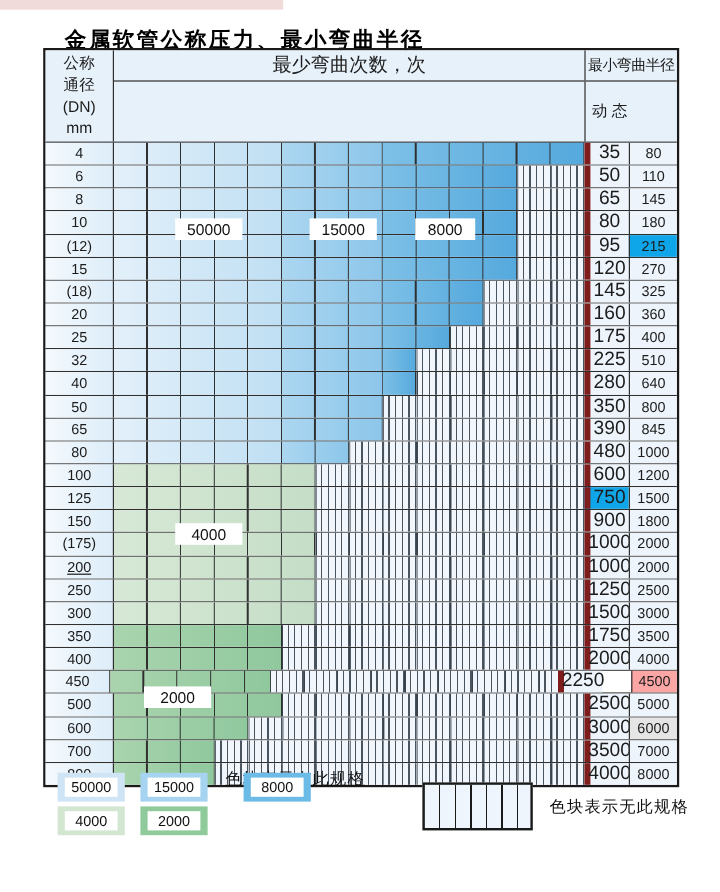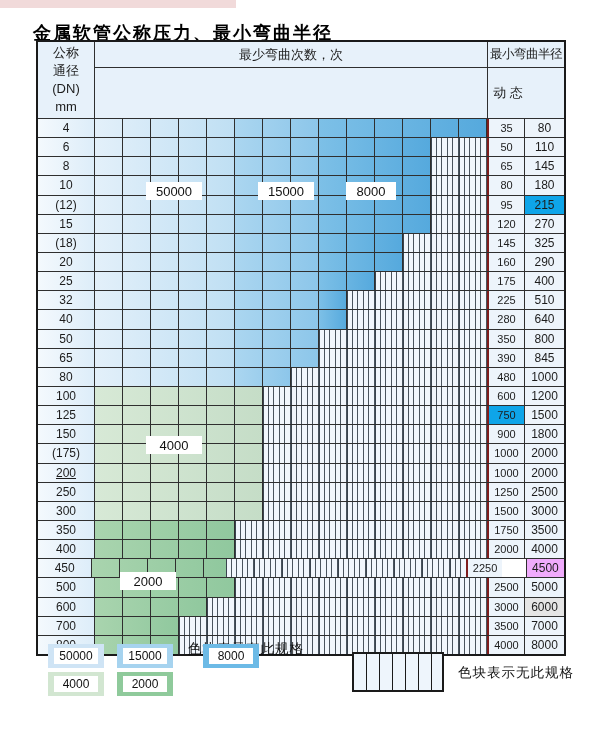--- a/index.html
+++ b/index.html
@@ -1,29 +1,29 @@
 <!DOCTYPE html>
 <html><head>
 <meta charset="utf-8">
 <style>
   html,body{margin:0;padding:0;background:#ffffff;}
   #page{position:relative;width:600px;height:743px;background:#ffffff;overflow:hidden;
         font-family:"Liberation Sans",sans-serif;color:#1c1c1c;}
   #top-strip{position:absolute;left:0;top:0;width:236px;height:8px;}
-  #page-title{position:absolute;left:33px;top:9px;font-family:"DejaVu Serif",serif;
+  #page-title{position:absolute;left:54px;top:9px;font-family:"DejaVu Serif",serif;
         font-size:18px;font-weight:bold;letter-spacing:2px;color:#000;}
   
   #spec-table{position:absolute;left:36px;top:40px;width:526px;border:2px solid #1a1a1a;}
   .thead{display:grid;grid-template-columns:57px 392px 77px;border-bottom:1px solid #2f2f2f;}
   .dn-head{box-sizing:border-box;border-right:1px solid #2f2f2f;height:76px;
         display:flex;flex-direction:column;justify-content:center;align-items:center;
         font-size:13px;line-height:18px;}
   .mid-head{display:flex;flex-direction:column;}
   .cycles-head{box-sizing:border-box;height:26px;border-bottom:1px solid #2f2f2f;
-        display:flex;align-items:center;justify-content:center;font-size:13px;}
+        display:flex;align-items:center;justify-content:center;font-size:16px;}
   .pressure-head{box-sizing:border-box;height:27px;border-bottom:1px solid #2f2f2f;
         display:flex;align-items:center;justify-content:center;font-size:13px;}
   .pressure-values-row{display:flex;height:23px;}
   .pcell{box-sizing:border-box;width:28px;border-right:1px solid #2f2f2f;
         display:flex;align-items:center;justify-content:center;font-size:10.5px;}
   .pcell:last-child{border-right:none;}
   .right-head{box-sizing:border-box;border-left:1px solid #2f2f2f;display:flex;flex-direction:column;}
   .radius-head{box-sizing:border-box;height:26px;border-bottom:1px solid #2f2f2f;
         display:flex;align-items:center;justify-content:center;font-size:12.5px;letter-spacing:-0.5px;}
   .sd-row{display:flex;height:50px;}
@@ -34,22 +34,22 @@
   .trow{display:flex;height:18.15px;border-bottom:1px solid #2f2f2f;}
   .trow:last-child{border-bottom:none;}
   .dncell{box-sizing:border-box;width:57px;border-right:1px solid #2f2f2f;
         display:flex;align-items:center;justify-content:center;font-size:12px;}
   .zone{box-sizing:border-box;height:100%;}
   .hatch{box-sizing:border-box;height:100%;
         background-color:#f1f6fc;
         background-image:
           repeating-linear-gradient(90deg,#3a444e 0 1px,rgba(0,0,0,0) 1px 28px),
           repeating-linear-gradient(90deg,rgba(0,0,0,0) 0 4.6px,#4a545e 4.6px 5.6px);}
-  .scell{box-sizing:border-box;width:37px;border-left:2px solid #7f1d1d;
-        display:flex;align-items:center;justify-content:center;font-size:11px;}
+  .scell{box-sizing:border-box;width:37px;border-left:5px solid #7f1d1d;
+        display:flex;align-items:center;justify-content:center;font-size:16px;}
   .dcell{box-sizing:border-box;width:40px;border-left:1px solid #2f2f2f;
         display:flex;align-items:center;justify-content:center;font-size:12px;}
   
   .overlay{position:absolute;height:18px;background:#ffffff;z-index:5;
         display:flex;align-items:center;justify-content:center;font-size:13px;color:#111;}
   
   .swatch{position:absolute;width:56px;height:24px;display:flex;align-items:center;justify-content:center;}
   .swatch-inner{background:#ffffff;width:44px;height:16px;display:flex;align-items:center;
         justify-content:center;font-size:12px;color:#111;}
   .legend-text{position:absolute;font-size:13.5px;letter-spacing:1px;color:#111;}
@@ -145,21 +145,21 @@
           <div class="scell" style="background: rgb(237, 244, 251);">145</div>
           <div class="dcell" style="background: rgb(237, 244, 251);">325</div>
         </div>
         <div class="trow">
           <div class="dncell" style="background-image: linear-gradient(90deg, rgb(244, 249, 253), rgb(221, 237, 249));">20</div>
           <div class="zone" style="width: 140px; background-image: repeating-linear-gradient(90deg, rgba(0, 0, 0, 0) 0px, rgba(0, 0, 0, 0) 27px, rgb(47, 47, 47) 27px, rgb(47, 47, 47) 28px), linear-gradient(90deg, rgb(227, 240, 250), rgb(191, 223, 243));"></div>
           <div class="zone" style="width: 84px; background-image: repeating-linear-gradient(90deg, rgba(0, 0, 0, 0) 0px, rgba(0, 0, 0, 0) 27px, rgb(47, 47, 47) 27px, rgb(47, 47, 47) 28px), linear-gradient(90deg, rgb(171, 214, 240), rgb(140, 198, 234));"></div>
           <div class="zone" style="width: 84px; background-image: repeating-linear-gradient(90deg, rgba(0, 0, 0, 0) 0px, rgba(0, 0, 0, 0) 27px, rgb(47, 47, 47) 27px, rgb(47, 47, 47) 28px), linear-gradient(90deg, rgb(125, 192, 231), rgb(85, 169, 221));"></div>
           <div class="hatch" style="width: 84px;"></div>
           <div class="scell" style="background: rgb(237, 244, 251);">160</div>
-          <div class="dcell" style="background: rgb(237, 244, 251);">290</div>
+          <div class="dcell" style="background: rgb(237, 244, 251);">360</div>
         </div>
         <div class="trow">
           <div class="dncell" style="background-image: linear-gradient(90deg, rgb(244, 249, 253), rgb(221, 237, 249));">25</div>
           <div class="zone" style="width: 140px; background-image: repeating-linear-gradient(90deg, rgba(0, 0, 0, 0) 0px, rgba(0, 0, 0, 0) 27px, rgb(47, 47, 47) 27px, rgb(47, 47, 47) 28px), linear-gradient(90deg, rgb(227, 240, 250), rgb(191, 223, 243));"></div>
           <div class="zone" style="width: 84px; background-image: repeating-linear-gradient(90deg, rgba(0, 0, 0, 0) 0px, rgba(0, 0, 0, 0) 27px, rgb(47, 47, 47) 27px, rgb(47, 47, 47) 28px), linear-gradient(90deg, rgb(171, 214, 240), rgb(140, 198, 234));"></div>
           <div class="zone" style="width: 56px; background-image: repeating-linear-gradient(90deg, rgba(0, 0, 0, 0) 0px, rgba(0, 0, 0, 0) 27px, rgb(47, 47, 47) 27px, rgb(47, 47, 47) 28px), linear-gradient(90deg, rgb(125, 192, 231), rgb(85, 169, 221));"></div>
           <div class="hatch" style="width: 112px;"></div>
           <div class="scell" style="background: rgb(237, 244, 251);">175</div>
           <div class="dcell" style="background: rgb(237, 244, 251);">400</div>
         </div>
@@ -266,21 +266,21 @@
           <div class="zone" style="width: 140px; background-image: repeating-linear-gradient(90deg, rgba(0, 0, 0, 0) 0px, rgba(0, 0, 0, 0) 27px, rgb(47, 47, 47) 27px, rgb(47, 47, 47) 28px), linear-gradient(90deg, rgb(169, 212, 174), rgb(144, 200, 158));"></div>
           <div class="hatch" style="width: 252px;"></div>
           <div class="scell" style="background: rgb(237, 244, 251);">2000</div>
           <div class="dcell" style="background: rgb(237, 244, 251);">4000</div>
         </div>
         <div class="trow">
           <div class="dncell" style="background-image: linear-gradient(90deg, rgb(244, 249, 253), rgb(221, 237, 249));">450</div>
           <div class="zone" style="width: 140px; background-image: repeating-linear-gradient(90deg, rgba(0, 0, 0, 0) 0px, rgba(0, 0, 0, 0) 27px, rgb(47, 47, 47) 27px, rgb(47, 47, 47) 28px), linear-gradient(90deg, rgb(169, 212, 174), rgb(144, 200, 158));"></div>
           <div class="hatch" style="width: 252px;"></div>
           <div class="scell" style="background: rgb(237, 244, 251);">2250</div>
-          <div class="dcell" style="background: #f0abfc; margin-left: 24px;">4500</div>
+          <div class="dcell" style="background: #fca5a5; margin-left: 24px;">4500</div>
         </div>
         <div class="trow">
           <div class="dncell" style="background-image: linear-gradient(90deg, rgb(244, 249, 253), rgb(221, 237, 249));">500</div>
           <div class="zone" style="width: 140px; background-image: repeating-linear-gradient(90deg, rgba(0, 0, 0, 0) 0px, rgba(0, 0, 0, 0) 27px, rgb(47, 47, 47) 27px, rgb(47, 47, 47) 28px), linear-gradient(90deg, rgb(169, 212, 174), rgb(144, 200, 158));"></div>
           <div class="hatch" style="width: 252px;"></div>
           <div class="scell" style="background: rgb(237, 244, 251);">2500</div>
           <div class="dcell" style="background: rgb(237, 244, 251);">5000</div>
         </div>
         <div class="trow">
           <div class="dncell" style="background-image: linear-gradient(90deg, rgb(244, 249, 253), rgb(221, 237, 249));">600</div>

